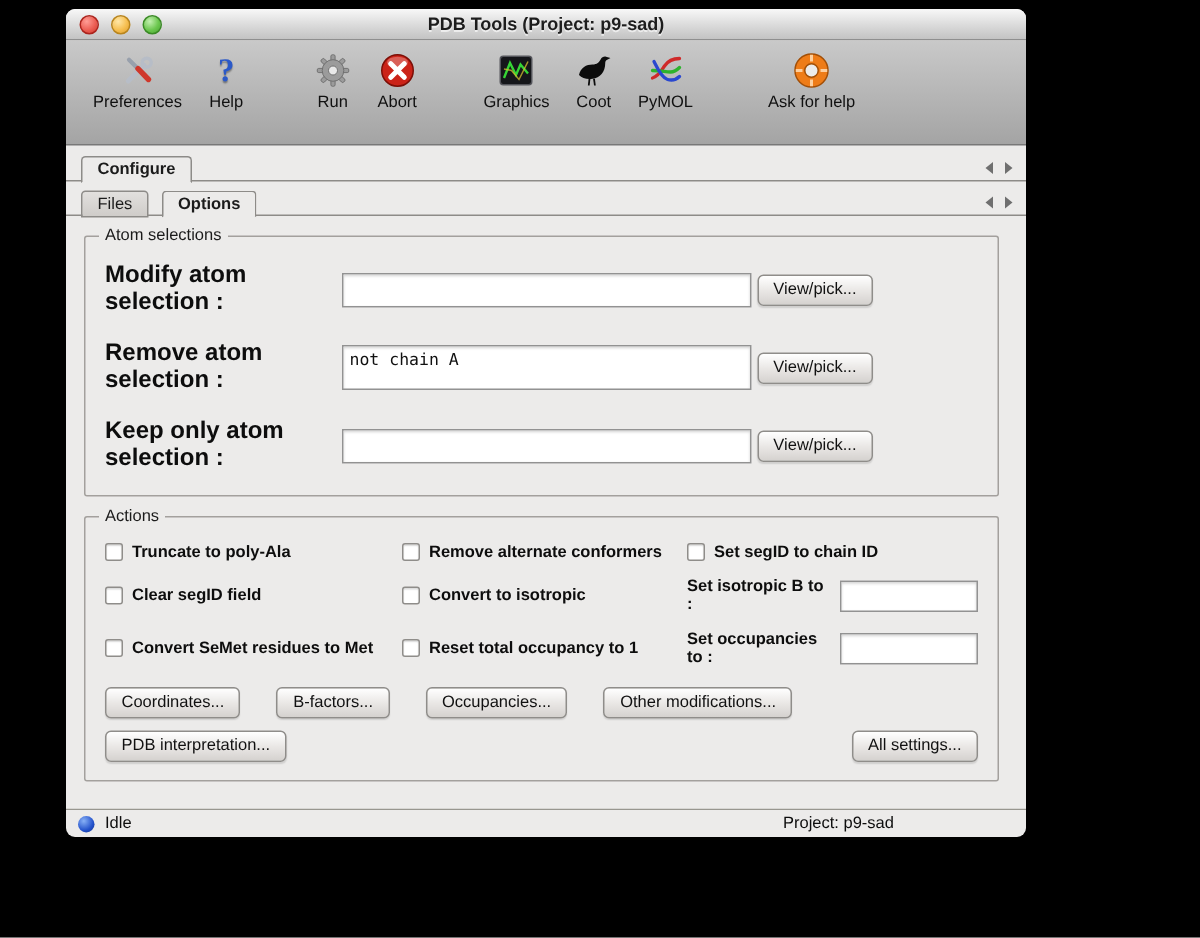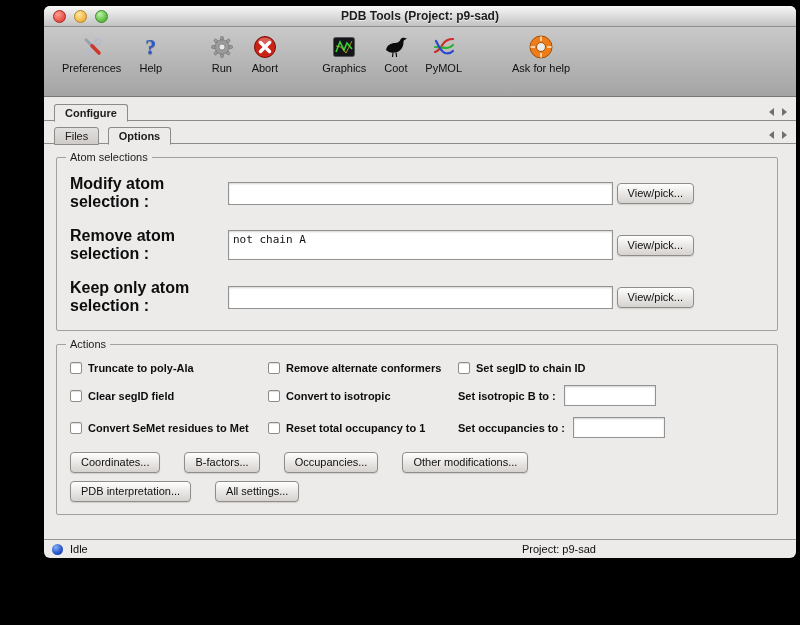--- a/index.html
+++ b/index.html
@@ -3,21 +3,21 @@
 <meta charset="utf-8">
 <style>
   * { box-sizing: border-box; }
   html,body { margin:0; padding:0; }
   body {
     width:800px; height:625px; overflow:hidden;
     background:#000;
     font-family:"Liberation Sans", sans-serif;
   }
   .window {
-    position:absolute; left:44px; top:6px; width:752px; height:552px;
+    position:absolute; left:44px; top:6px; width:640px; height:552px;
     border-radius:6px; background:#ecebea;
     box-shadow:0 18px 40px rgba(0,0,0,.85), 0 3px 10px rgba(0,0,0,.6);
   }
   
   .titlebar {
     height:21px; border-radius:6px 6px 0 0;
     background:linear-gradient(#f8f8f8,#dadada 55%,#c3c3c3);
     border-bottom:1px solid #8f8f8f;
     position:relative; display:flex; align-items:center; justify-content:center;
   }
@@ -79,21 +79,21 @@
   .cbcell { display:flex; align-items:center; gap:6px; font-size:11px; font-weight:bold; color:#0d0d0d; }
   .cb { width:12px; height:12px; flex:0 0 auto; background:#fff; border:1px solid #8f8d8a; border-radius:2px; box-shadow:inset 0 1px 1px rgba(0,0,0,.15); }
   .fieldcell { display:flex; align-items:center; font-size:11px; font-weight:bold; color:#0d0d0d; }
   .finput {
     width:92px; height:21px; margin-left:8px;
     border:1px solid #929292; background:#fff;
     box-shadow:inset 0 1px 2px rgba(0,0,0,.18);
     font:11px "DejaVu Sans Mono", monospace; padding:2px 4px; outline:none;
   }
   .btnrow { display:flex; gap:24px; margin-top:14px; }
-  .btnrow.second { margin-top:8px; }
+  .btnrow.second { margin-top:8px;justify-content:space-between; }
   
   .statusbar {
     position:absolute; bottom:0; left:0; right:0; height:19px;
     border-top:1px solid #98968f; border-radius:0 0 6px 6px;
     display:flex; align-items:center; padding:0 8px;
     font-size:11px; color:#0d0d0d;
   }
   .sdot { width:11px; height:11px; border-radius:50%; margin-right:7px;
     background:radial-gradient(circle at 35% 30%, #87b0f6, #2452cb 60%, #112f87); }
   .sproject { position:absolute; left:478px; }

